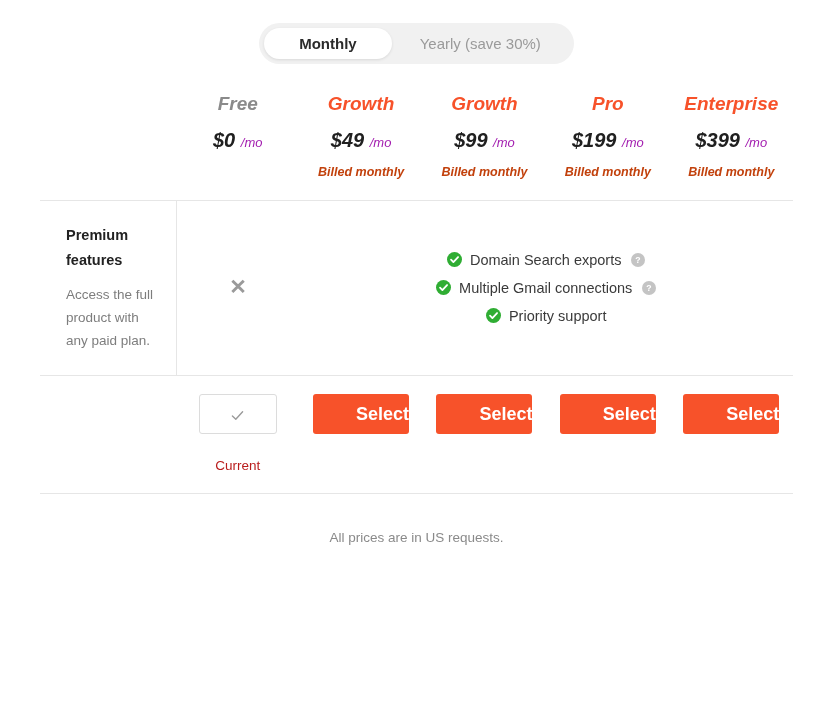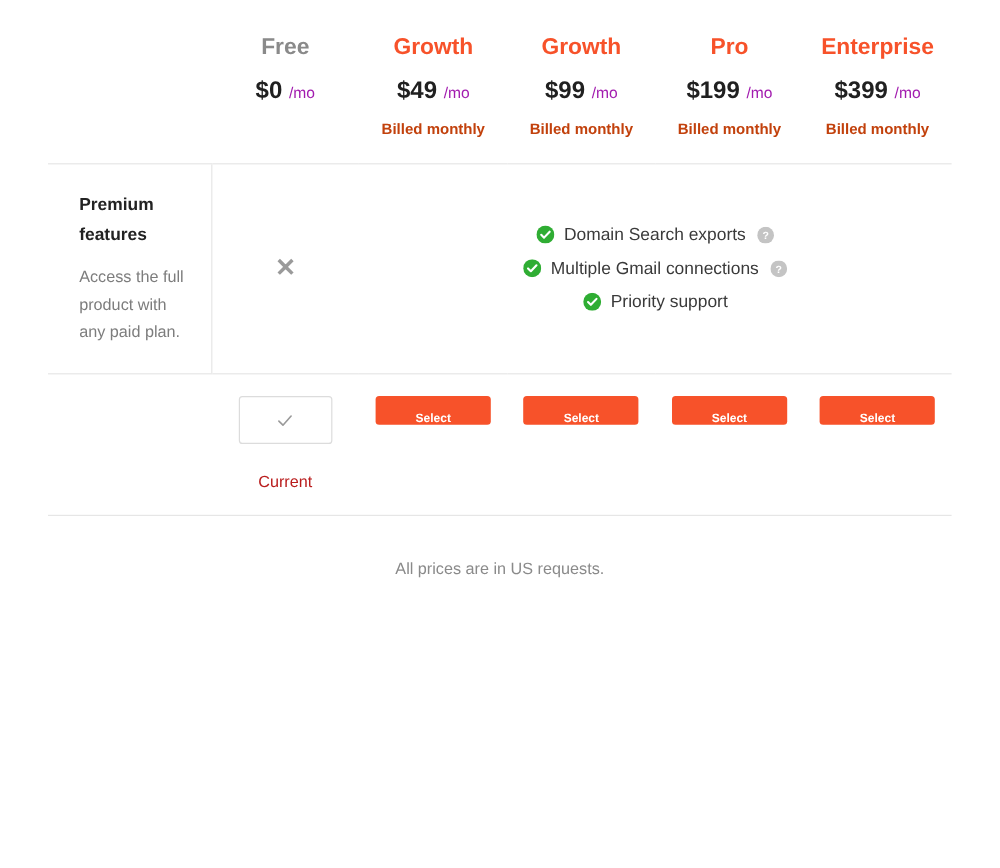--- a/index.html
+++ b/index.html
@@ -67,20 +67,21 @@
   }
   table.pricing col.c-label { width: 136px; }
   table.pricing col.c-plan  { width: 123.4px; }
 
   
   .plan-head {
     text-align: center;
     padding: 0 4px 20px 4px;
     vertical-align: bottom;
     border: none;
+    font-style: italic;
   }
   .plan-name {
     font-size: 19px;
     font-weight: 600;
     color: #f7522a;
     line-height: 1.25;
     margin-bottom: 12px;
   }
   .plan-name.free {
     color: #8a8a8a;
@@ -202,30 +203,31 @@
     border-left: none;
     padding: 18px 6px 8px 6px;
     vertical-align: top;
     text-align: center;
     background: transparent;
   }
   .btn-select {
     display: inline-block;
     background: #f7522a;
     color: #ffffff;
-    font-size: 10px;
+    font-size: 18px;
     font-weight: 700;
     border: none;
     border-radius: 3px;
     width: 96px;
-    height: 24px;
+    height: 40px;
     line-height: 40px;
     cursor: pointer;
     font-family: "Liberation Sans", sans-serif;
     padding: 0;
+    text-align: right;
   }
   .btn-current {
     display: inline-block;
     width: 78px;
     height: 40px;
     border: 1px solid #dcdcdc;
     border-radius: 3px;
     background: #ffffff;
     color: #9a9a9a;
     line-height: 40px;
@@ -251,20 +253,26 @@
     font-size: 13.5px;
     color: #8a8a8a;
     padding-top: 36px;
   }
 </style>
 </head>
 <body>
 
 <div class="page">
 
+  <div class="toggle-wrap">
+    <div class="toggle">
+      <div class="toggle-opt active">Monthly</div>
+      <div class="toggle-opt">Yearly (save 30%)</div>
+    </div>
+  </div>
 
   <div class="table-area">
     <table class="pricing">
       <colgroup>
         <col class="c-label">
         <col class="c-plan">
         <col class="c-plan">
         <col class="c-plan">
         <col class="c-plan">
         <col class="c-plan">

